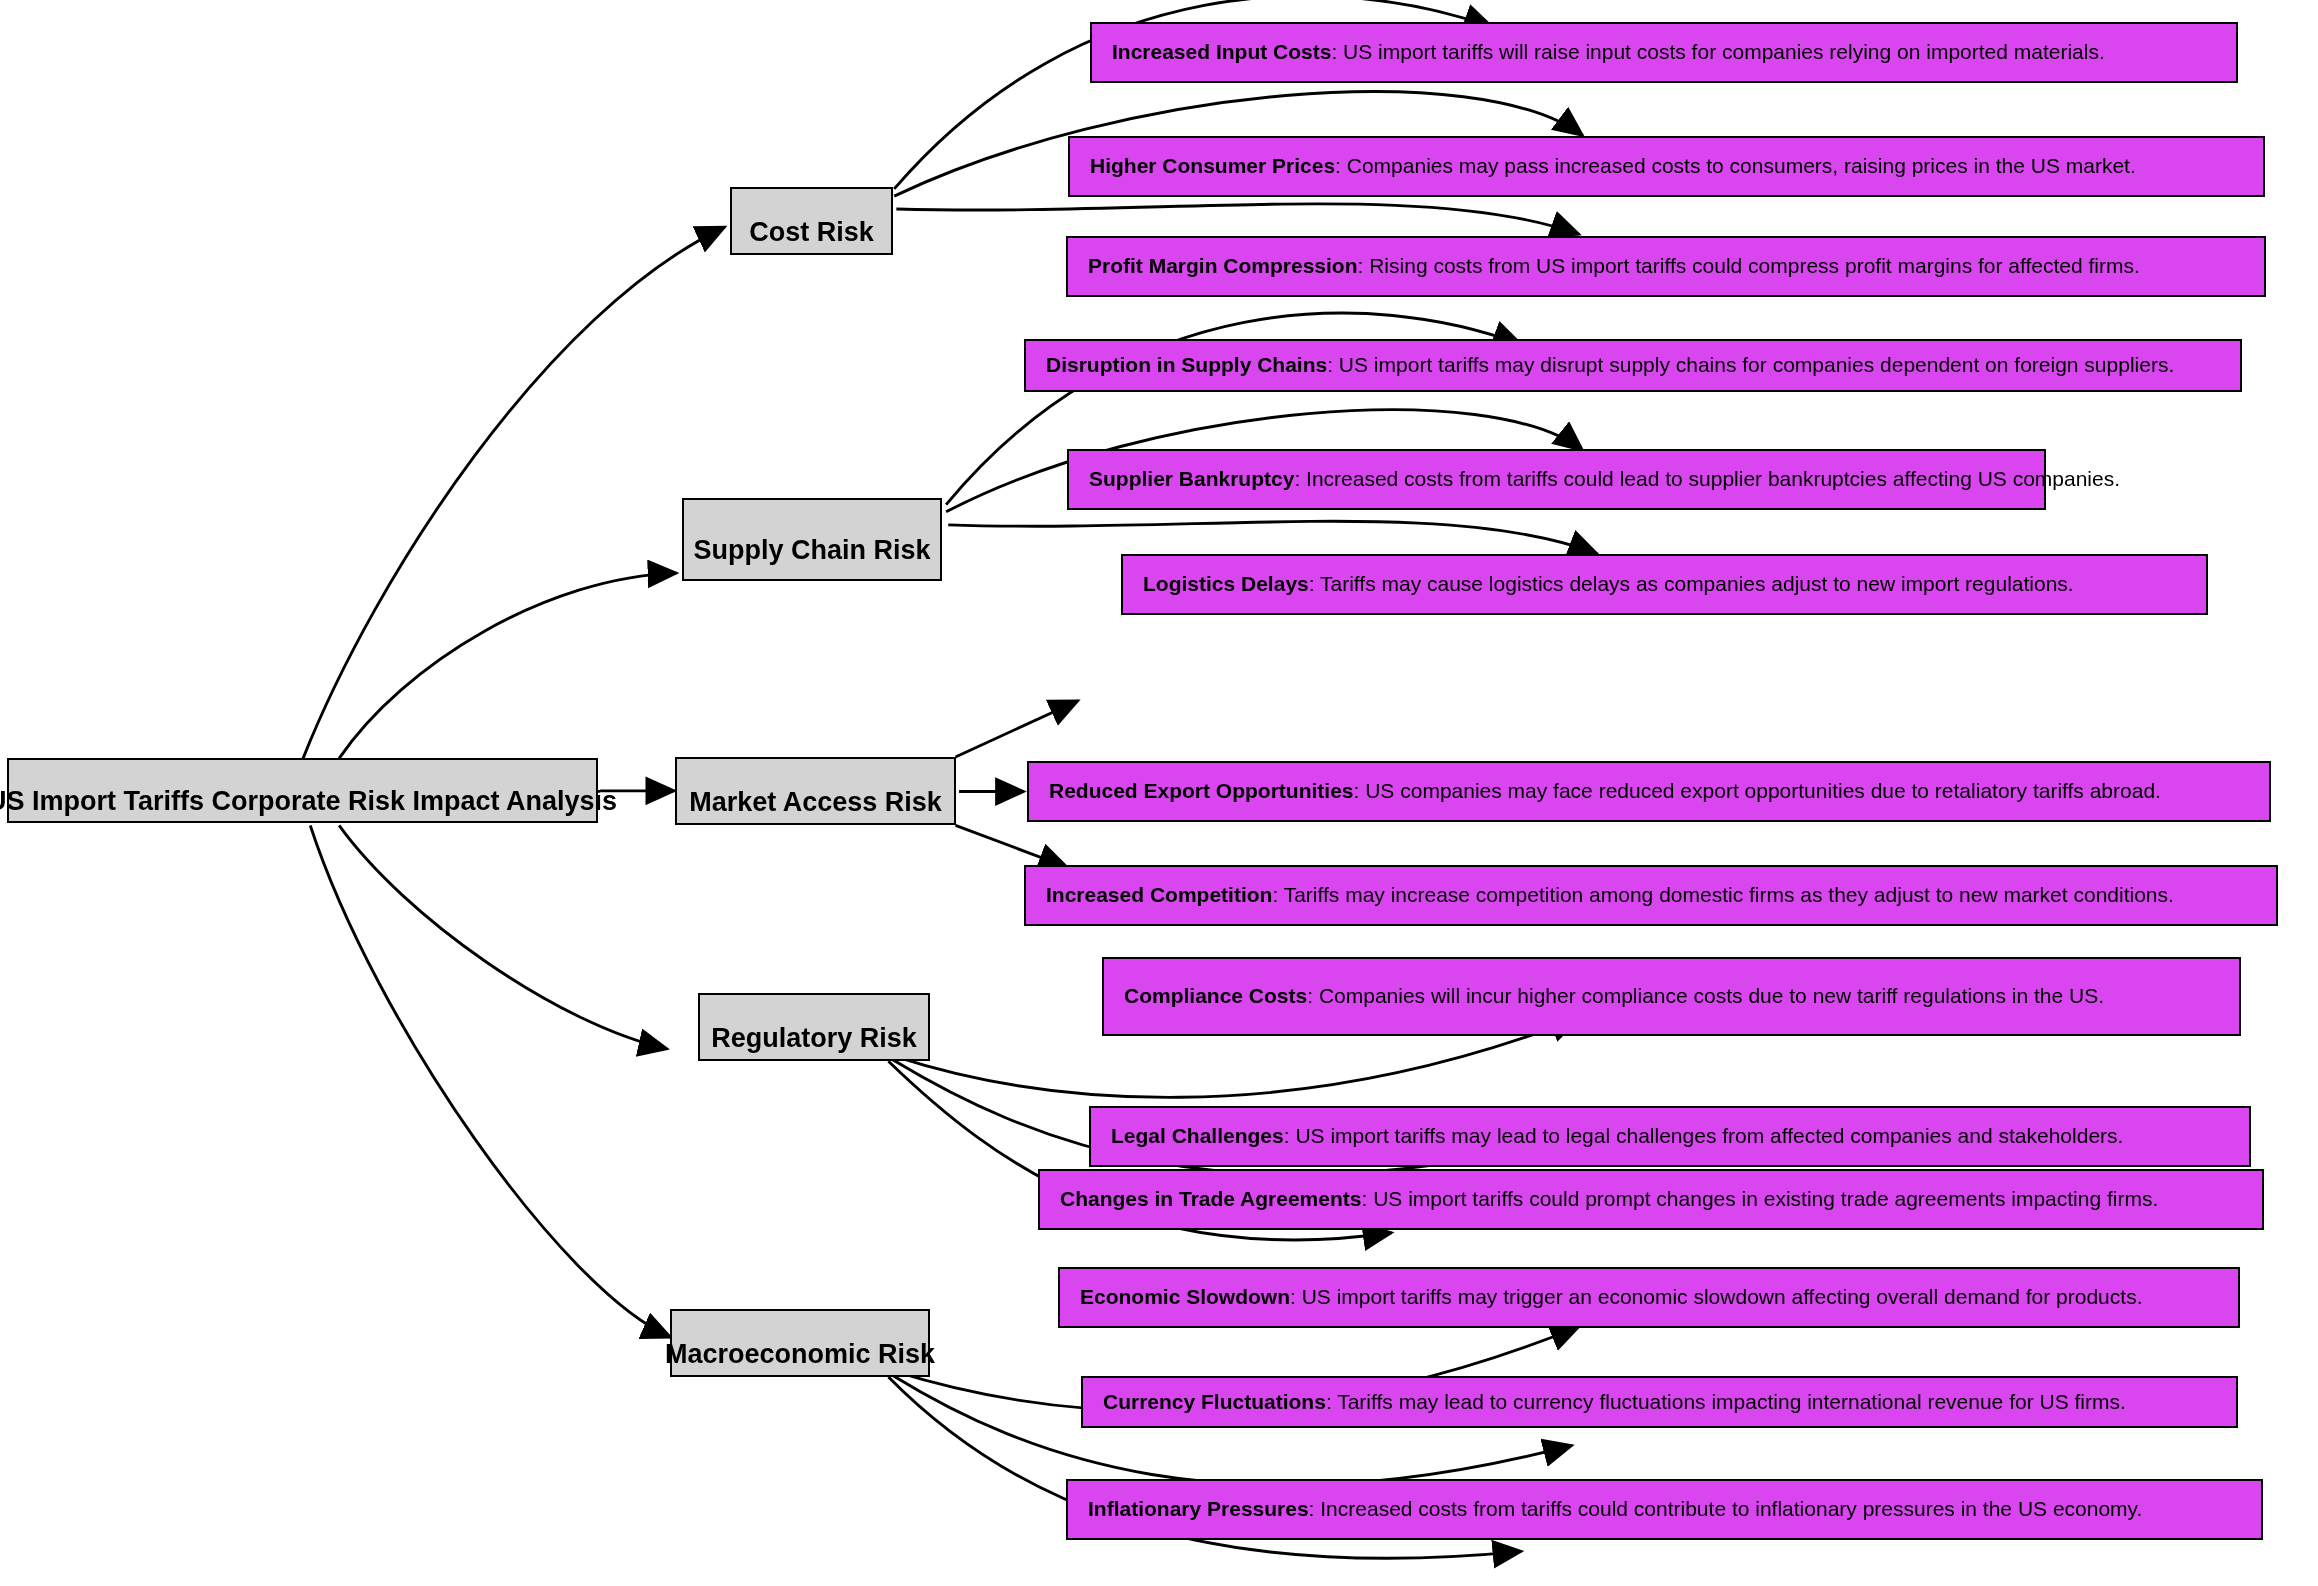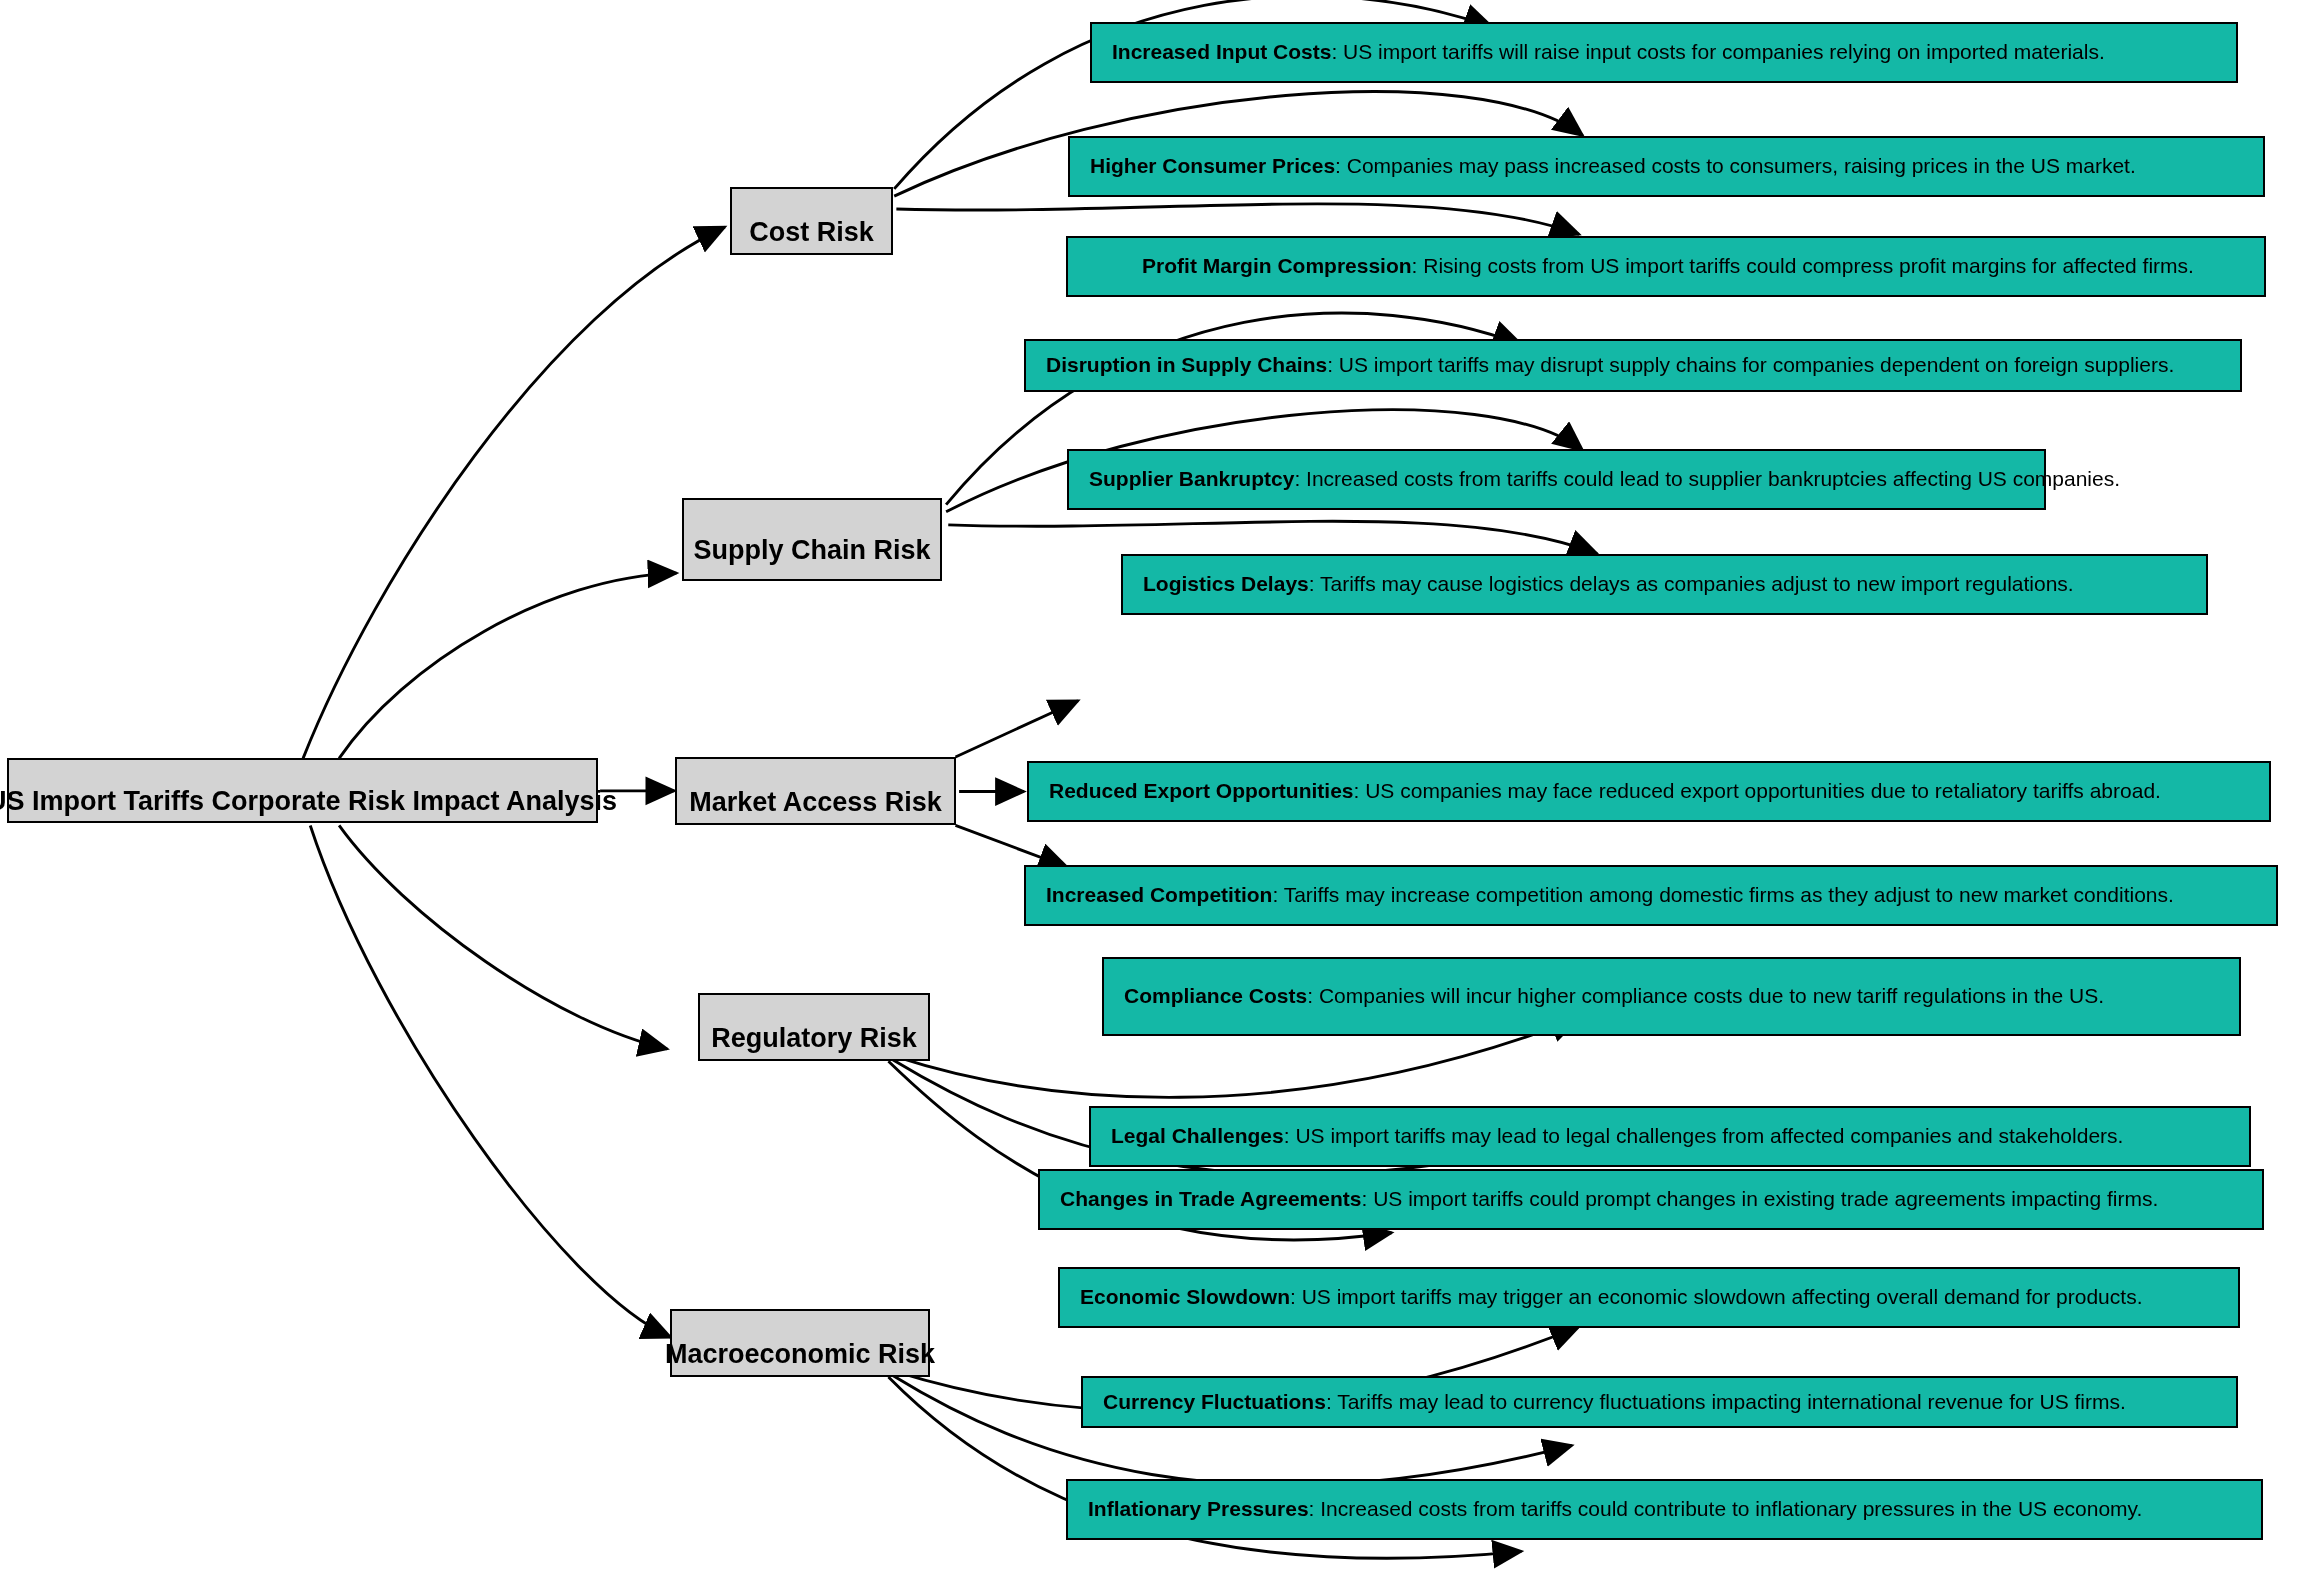--- a/index.html
+++ b/index.html
@@ -30,21 +30,21 @@
     display: flex;
     align-items: center;
     color: #000000;
     z-index: 2;
   }
   .node.root, .node.branch {
     background: #d3d3d3;
     justify-content: center;
   }
   .node.leaf {
-    background: #14b8a6;
+    background: #d946ef;
     justify-content: flex-start;
   }
   .node-label {
     font-size: 27px;
     font-weight: bold;
     line-height: 1.1;
     white-space: nowrap;
     margin-top: 23px;
   }
   .leaf-text {
@@ -109,21 +109,21 @@
   <div class="node leaf" style="left:1090px; top:21.6px; width:1148px; height:61px;">
     <span class="leaf-text">
       <span class="lead">Increased Input Costs</span><span>: </span><span>US import tariffs will raise input costs for companies relying on imported materials.</span>
     </span>
   </div>
   <div class="node leaf" style="left:1068px; top:136px; width:1197px; height:61px;">
     <span class="leaf-text">
       <span class="lead">Higher Consumer Prices</span><span>: </span><span>Companies may pass increased costs to consumers, raising prices in the US market.</span>
     </span>
   </div>
-  <div class="node leaf" style="left:1066px; top:236px; width:1200px; height:61px;justify-content:center;">
+  <div class="node leaf" style="left:1066px; top:236px; width:1200px; height:61px;">
     <span class="leaf-text">
       <span class="lead">Profit Margin Compression</span><span>: </span><span>Rising costs from US import tariffs could compress profit margins for affected firms.</span>
     </span>
   </div>
 
   <div class="node branch" style="left:682px; top:498px; width:260px; height:83px;">
     <span class="node-label">Supply Chain Risk</span>
   </div>
   <div class="node leaf" style="left:1024px; top:339px; width:1218px; height:53px;">
     <span class="leaf-text">

